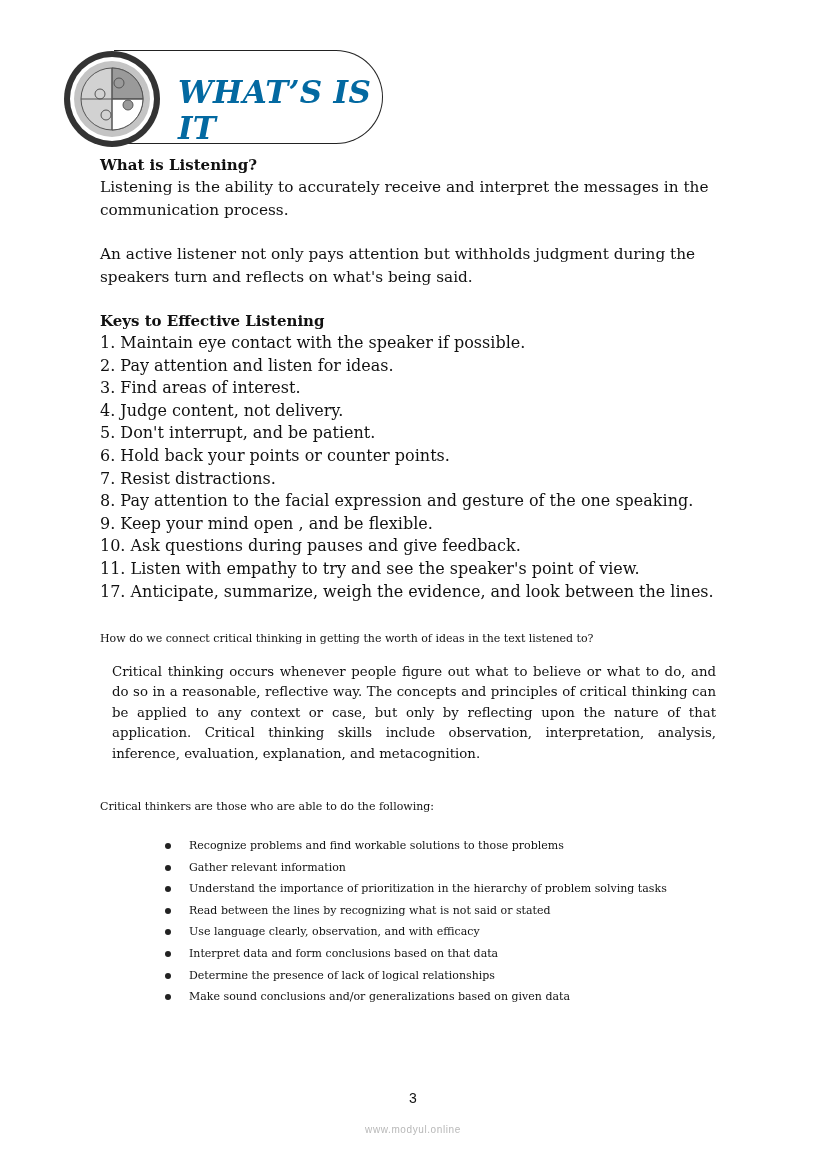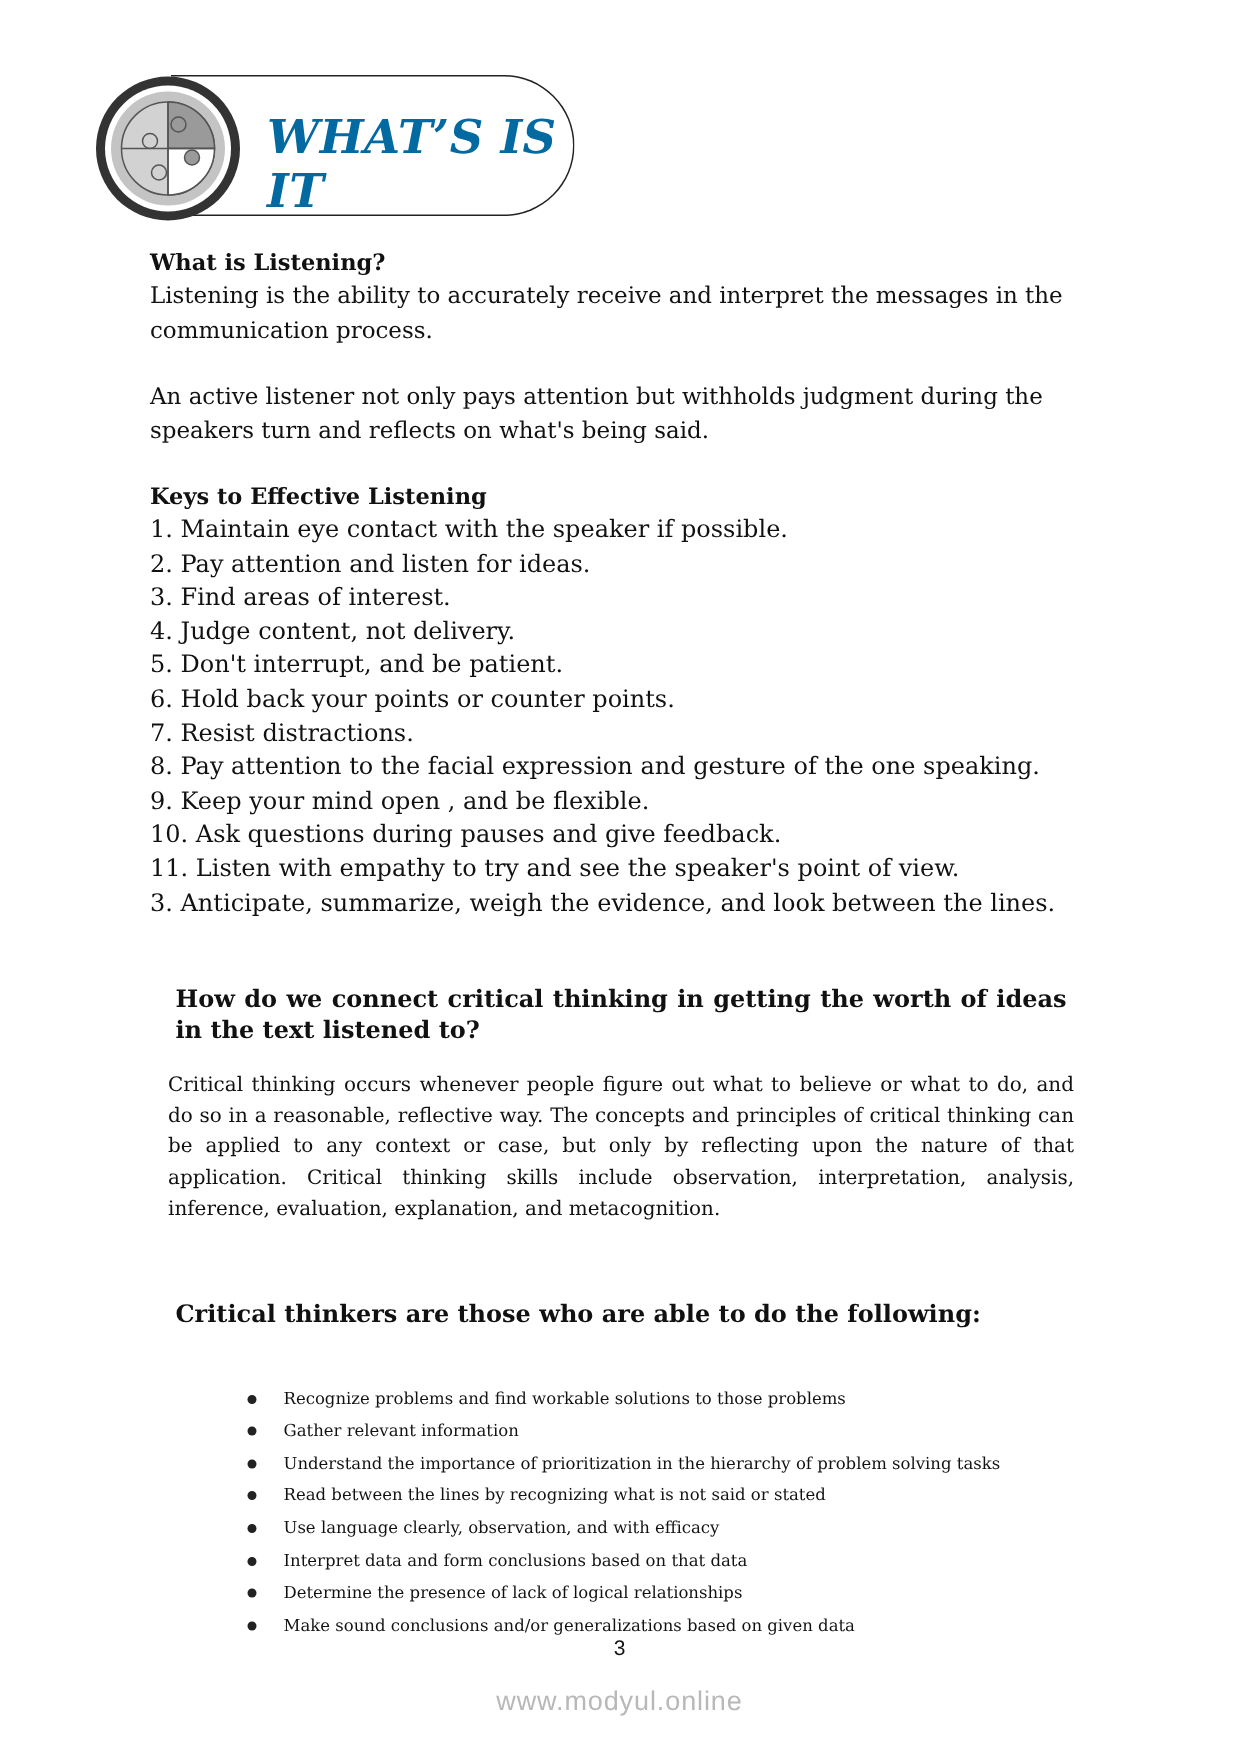--- a/index.html
+++ b/index.html
@@ -15,48 +15,48 @@
       border: 1.5px solid #222; border-left: none;
       border-radius: 0 48px 48px 0; background: #fff;
     }
     .banner-title {
       position: absolute; left: 116px; top: 24px;
       font-family: "DejaVu Serif", serif; font-weight: bold; font-style: italic;
       font-size: 31px; letter-spacing: 0.3px; color: #0369a1;
     }
     .banner-icon { position: absolute; left: 0; top: -3px; width: 102px; height: 104px; }
 
-    .content { position: absolute; left: 100px; top: 164px; width: 628px; }
+    .content { position: absolute; left: 100px; top: 154px; width: 628px; }
     .h-main { font-weight: bold; font-size: 15px; line-height: 22px; margin: 0; }
     .p-main { font-size: 15.3px; line-height: 22.5px; margin: 0; }
     .gap { height: 22px; }
 
     .ordered { list-style: none; padding: 0; margin: 0; }
     .ordered li { font-size: 16px; line-height: 22.6px; }
 
-    .h-small { font-weight: bold; font-size: 16px; line-height: 20.5px; margin: 17px; text-align: justify; }
+    .h-small { font-weight: normal; font-size: 11px; line-height: 20.5px; margin: 0; text-align: justify; }
     .p-small { font-size: 13.3px; line-height: 20.6px; margin: 12px; text-align: justify; }
 
     .bullets { list-style: none; margin: 0; padding: 0 0 0 65px; }
     .bullets li {
       position: relative; padding-left: 24px;
       font-size: 11px; line-height: 21.6px;
     }
     .bullets li .dot {
       position: absolute; left: 0; top: 8px; width: 6px; height: 6px;
       border-radius: 50%; background: #222;
     }
 
     .page-number {
       position: absolute; left: 0; width: 826px; top: 1090px; text-align: center;
       font-family: "Liberation Sans", sans-serif; font-size: 14px; color: #111;
     }
     .watermark {
       position: absolute; left: 0; width: 826px; top: 1124px; text-align: center;
-      font-family: "Liberation Sans", sans-serif; font-size: 18px; color: #b8b8b8;
+      font-family: "Liberation Sans", sans-serif; font-size: 10px; color: #b8b8b8;
       letter-spacing: 0.6px;
     }
   </style>
 </head>
 <body>
 
 <div class="banner">
   <div class="banner-pill"></div>
   <svg class="banner-icon" viewBox="0 0 102 104" xmlns="http://www.w3.org/2000/svg">
     <circle cx="50" cy="52" r="48" fill="#333"></circle>
@@ -97,21 +97,21 @@
       <li>2. Pay attention and listen for ideas.</li>
       <li>3. Find areas of interest.</li>
       <li>4. Judge content, not delivery.</li>
       <li>5. Don't interrupt, and be patient.</li>
       <li>6. Hold back your points or counter points.</li>
       <li>7. Resist distractions.</li>
       <li>8. Pay attention to the facial expression and gesture of the one speaking.</li>
       <li>9. Keep your mind open , and be flexible.</li>
       <li>10. Ask questions during pauses and give feedback.</li>
       <li>11. Listen with empathy to try and see the speaker's point of view.</li>
-      <li>3. Anticipate, summarize, weigh the evidence, and look between the lines.</li>
+      <li>17. Anticipate, summarize, weigh the evidence, and look between the lines.</li>
     </ul>
   </section>
   <div style="height:26px"></div>
 
   <section>
     <h3 class="h-small">How do we connect critical thinking in getting the worth of ideas in the text listened to?</h3>
     <p class="p-small">Critical thinking occurs whenever people figure out what to believe or what to do, and do so in a reasonable, reflective way. The concepts and principles of critical thinking can be applied to any context or case, but only by reflecting upon the nature of that application. Critical thinking skills include observation, interpretation, analysis, inference, evaluation, explanation, and metacognition.</p>
   </section>
   <div style="height:20px"></div>
 

